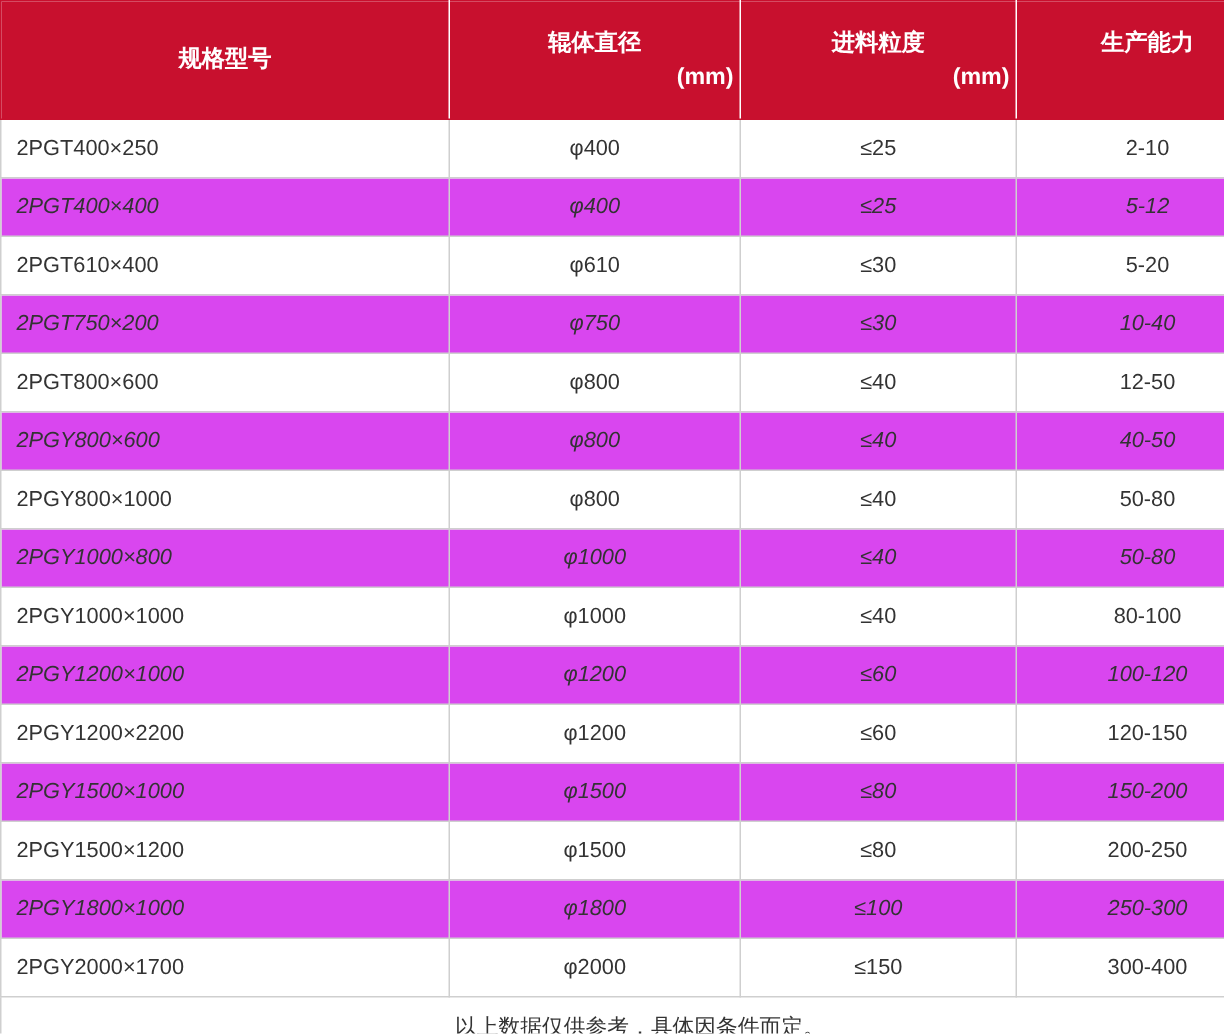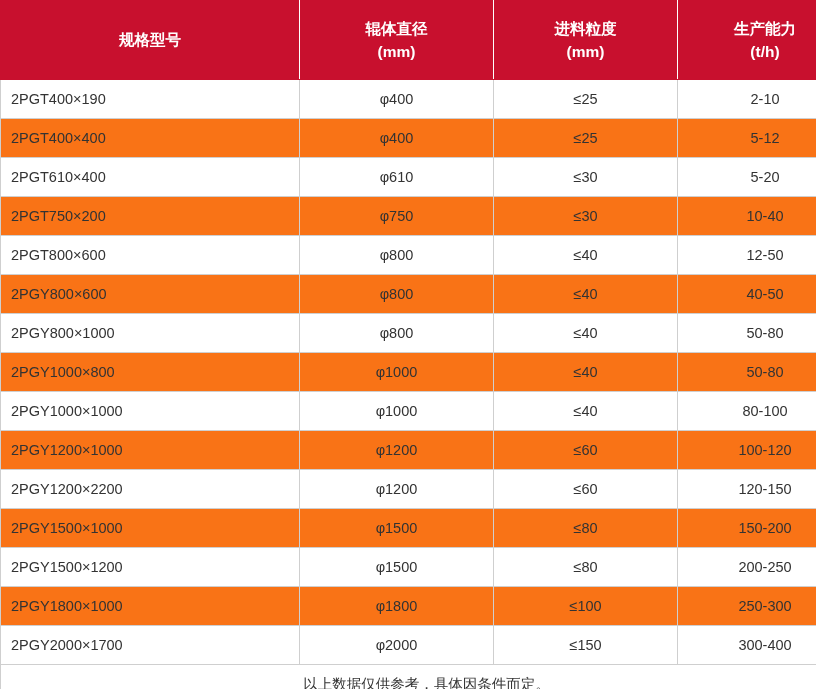--- a/index.html
+++ b/index.html
@@ -37,30 +37,32 @@
     height: 78px;
     line-height: 1.5;
     padding: 0 4px;
   }
   .spec-table thead th:last-child {
     border-right-color: #c8102e;
   }
   .spec-table thead th .unit {
     display: block;
     font-weight: bold;
+    text-align: right;
   }
   .spec-table tbody td {
     height: 38px;
     padding: 0 6px;
   }
   .spec-table tbody tr.odd td {
     background: #ffffff;
   }
   .spec-table tbody tr.even td {
-    background: #f97316;
+    background: #d946ef;
+    font-style: italic;
   }
   .spec-table tbody td.model {
     text-align: left;
     padding-left: 10px;
   }
   .spec-table tfoot td {
     height: 37px;
     background: #ffffff;
     font-size: 14.5px;
     color: #333333;
@@ -90,21 +92,21 @@
         <span class="unit">(mm)</span>
       </th>
       <th class="col-cap">
         <span>生产能力</span>
         <span class="unit">(t/h)</span>
       </th>
     </tr>
   </thead>
   <tbody id="table-body">
       <tr class="odd">
-        <td class="model col-model">2PGT400×190</td>
+        <td class="model col-model">2PGT400×250</td>
         <td class="col-dia">φ400</td>
         <td class="col-feed">≤25</td>
         <td class="col-cap">2-10</td>
       </tr>
       <tr class="even">
         <td class="model col-model">2PGT400×400</td>
         <td class="col-dia">φ400</td>
         <td class="col-feed">≤25</td>
         <td class="col-cap">5-12</td>
       </tr>

